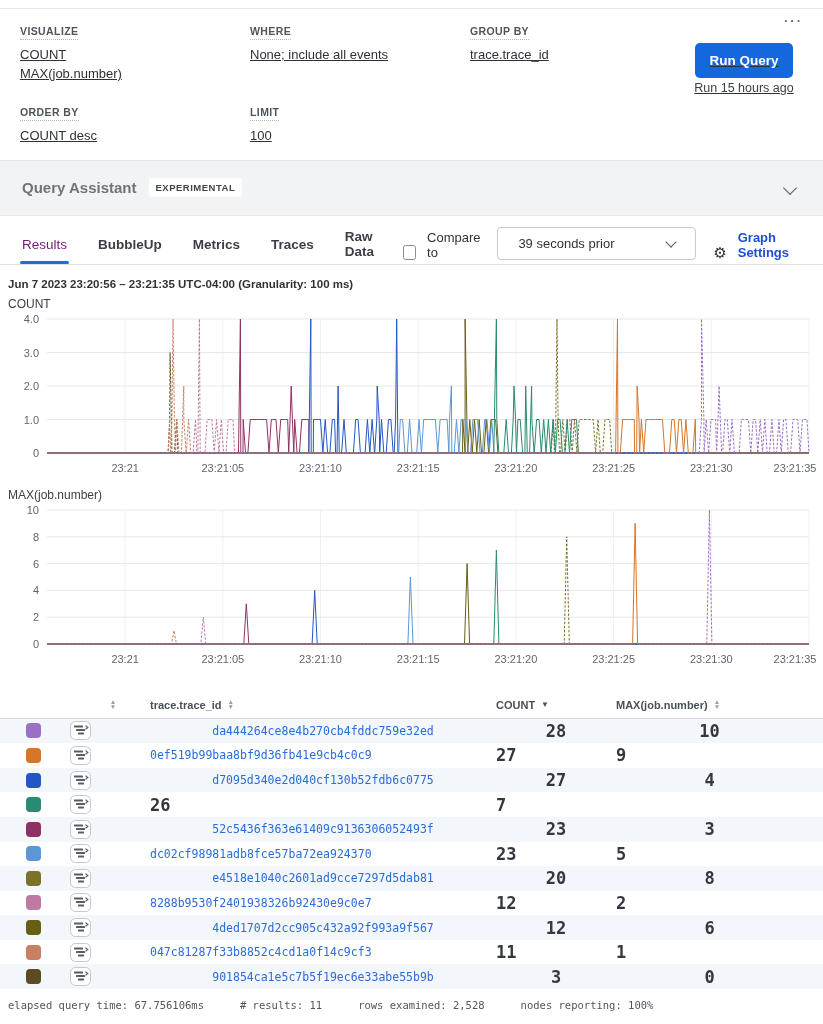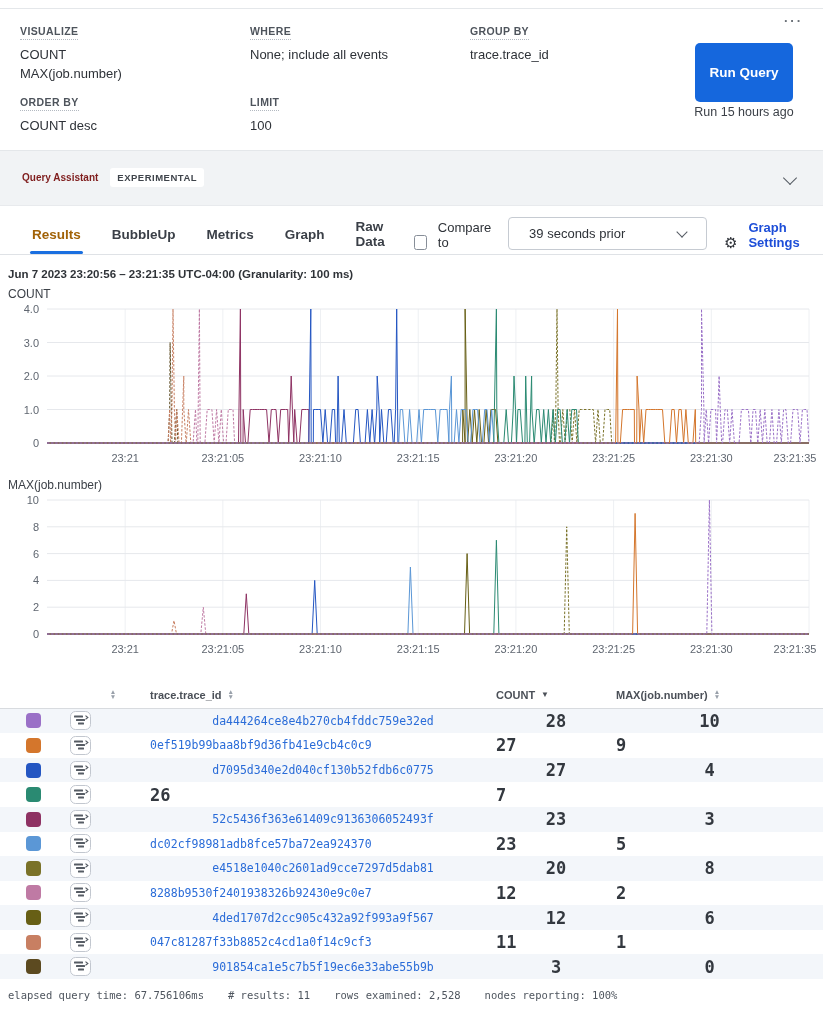--- a/index.html
+++ b/index.html
@@ -1,41 +1,41 @@
 <!DOCTYPE html>
 <html><head>
 <meta charset="utf-8">
 <style>
   html,body{margin:0;padding:0;}
   body{width:823px;height:1024px;overflow:hidden;background:#fff;
        font-family:"Liberation Sans",sans-serif;color:#2e3238;}
   
   .qpanel{position:relative;margin-top:8px;border-top:1px solid #e4e7ea;border-bottom:1px solid #e4e7ea;
           padding:12px 20px 14px;}
-  .qgrid{display:grid;grid-template-columns:230px 220px 1fr 118px;row-gap:8px;}
+  .qgrid{display:grid;grid-template-columns:230px 220px 1fr 118px;row-gap:18px;text-decoration:underline;}
   .qlabel{font-size:10.5px;font-weight:700;color:#4e545c;letter-spacing:.4px;
           border-bottom:1px dotted #b3b9c1;display:inline-block;padding-bottom:2px;margin-bottom:6px;}
   .qval{font-size:13px;color:#2e3238;line-height:1.45;}
   .runcol{grid-row:1/3;grid-column:4;display:flex;flex-direction:column;align-items:center;}
   .runbtn{background:#1567dd;color:#fff;font-weight:700;font-size:13.5px;border:none;border-radius:5px;
-          padding:22px 14px;margin-top:22px;cursor:pointer;font-family:"Liberation Sans",sans-serif;}
+          padding:10px 14px;margin-top:22px;cursor:pointer;font-family:"Liberation Sans",sans-serif;}
   .runnote{font-size:12.5px;color:#3c4148;text-align:center;margin-top:2px;width:100px;line-height:1.3;}
   .dots{position:absolute;top:4px;right:20px;color:#6a7077;font-size:13px;letter-spacing:2px;font-weight:700;cursor:pointer;}
   
   .qa{background:#f1f3f5;padding:0 22px;height:54px;display:flex;align-items:center;border-bottom:1px solid #e8eaed;}
-  .qa-title{font-size:10px;font-weight:700;color:#7f1d1d;}
+  .qa-title{font-size:15px;font-weight:700;color:#737373;}
   .badge{background:#fff;border-radius:3px;font-size:9.5px;font-weight:700;letter-spacing:.5px;color:#3f444b;
          padding:4px 7px;margin-left:12px;}
   .chev{width:9px;height:9px;border-right:1.7px solid #555b63;border-bottom:1.7px solid #555b63;
         transform:rotate(45deg);display:inline-block;}
   .qa .chev{margin-left:auto;margin-right:6px;cursor:pointer;}
   
   .tabs{display:flex;align-items:center;padding:0 20px;border-bottom:1px solid #dfe2e6;margin-top:8px;height:40px;}
   .tab{font-size:13.5px;font-weight:600;color:#3a3f47;margin-right:27px;padding:12px 2px 11px;cursor:pointer;position:relative;}
-  .tab.active{font-weight:700;color:#a16207;margin-left:10px;}
+  .tab.active{font-weight:400;color:#701a75;}
   .tab.active::after{content:"";position:absolute;left:0;right:0;bottom:-1px;height:3px;background:#1a6fe0;border-radius:2px;}
   .tabright{margin-left:auto;display:flex;align-items:flex-end;gap:11px;}
   .cbx{width:13px;height:13px;border:1px solid #878e98;border-radius:2.5px;background:#fff;cursor:pointer;}
   .cmp{font-size:13px;color:#2e3238;margin-right:2px;}
   .selectbox{display:flex;align-items:center;justify-content:space-between;width:186px;border:1px solid #c6cbd2;
              border-radius:4px;padding:8px 20px;font-size:13px;color:#2e3238;cursor:pointer;background:#fff;}
   .chev-s{width:7px;height:7px;border-right:1.5px solid #555b63;border-bottom:1.5px solid #555b63;
           transform:rotate(45deg);display:inline-block;margin-top:-3px;}
   .gear{font-size:15px;color:#2e3238;margin-left:6px;cursor:pointer;line-height:1;}
   .gslabel{font-size:13px;font-weight:700;color:#1d4ed8;cursor:pointer;}
@@ -54,21 +54,21 @@
   .traceid{font-family:"DejaVu Sans Mono",monospace;font-size:11.5px;color:#2a6cd8;cursor:pointer;}
   .num{font-family:"DejaVu Sans Mono",monospace;font-size:17px;color:#33383f;font-weight:bold;}
   .sort{display:inline-flex;flex-direction:column;margin-left:6px;vertical-align:middle;color:#99a0aa;
         font-size:6.5px;line-height:4.5px;cursor:pointer;}
   .sortdesc{font-size:8px;color:#4b5058;margin-left:6px;cursor:pointer;}
   .hcell{display:flex;align-items:center;}
   .center{justify-content:center;}
   .tracebtn{display:inline-flex;cursor:pointer;line-height:0;}
   
   .footer{font-family:"DejaVu Sans Mono",monospace;font-size:10.5px;color:#4e555e;padding:10px 0 0 8px;
-          display:flex;gap:24px;}
+          display:flex;gap:36px;}
 </style>
 </head>
 <body>
 
 <div class="qpanel">
   <div class="dots">···</div>
   <div class="qgrid">
     <div class="qfield">
       <div class="qlabel">VISUALIZE</div>
       <div class="qval">COUNT</div>
@@ -101,21 +101,21 @@
   <span class="qa-title">Query Assistant</span>
   <span class="badge">EXPERIMENTAL</span>
   <span class="chev"></span>
 </div>
 
 <div class="tabs">
   <div id="tablist" style="display:flex;align-items:center;">
       <div class="tab active">Results</div>
       <div class="tab">BubbleUp</div>
       <div class="tab">Metrics</div>
-      <div class="tab">Graph</div>
+      <div class="tab">Traces</div>
       <div class="tab">Raw Data</div>
     </div>
   <div class="tabright">
     <span class="cbx"></span>
     <span class="cmp">Compare to</span>
     <div class="selectbox">
       <span>39 seconds prior</span>
       <span class="chev-s"></span>
     </div>
     <span class="gear">⚙</span>

